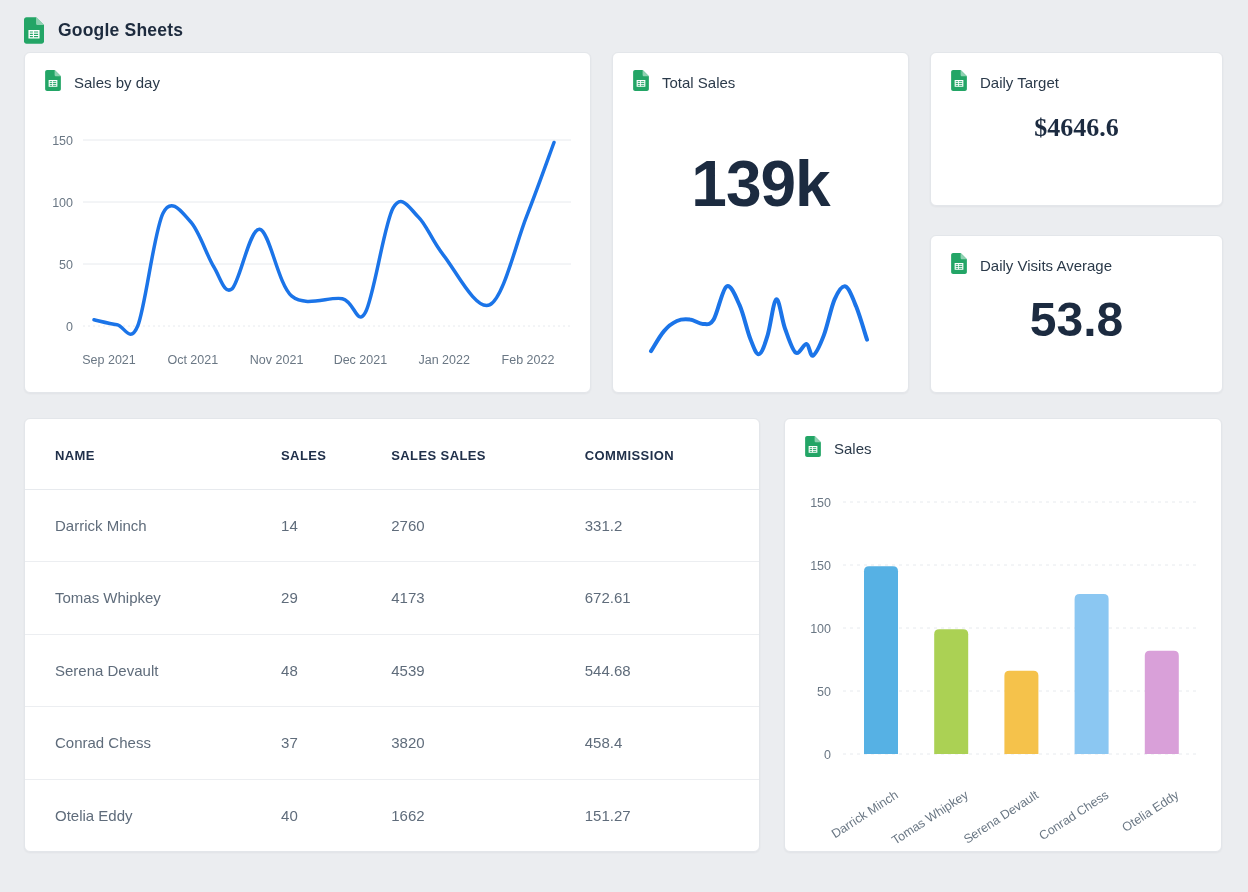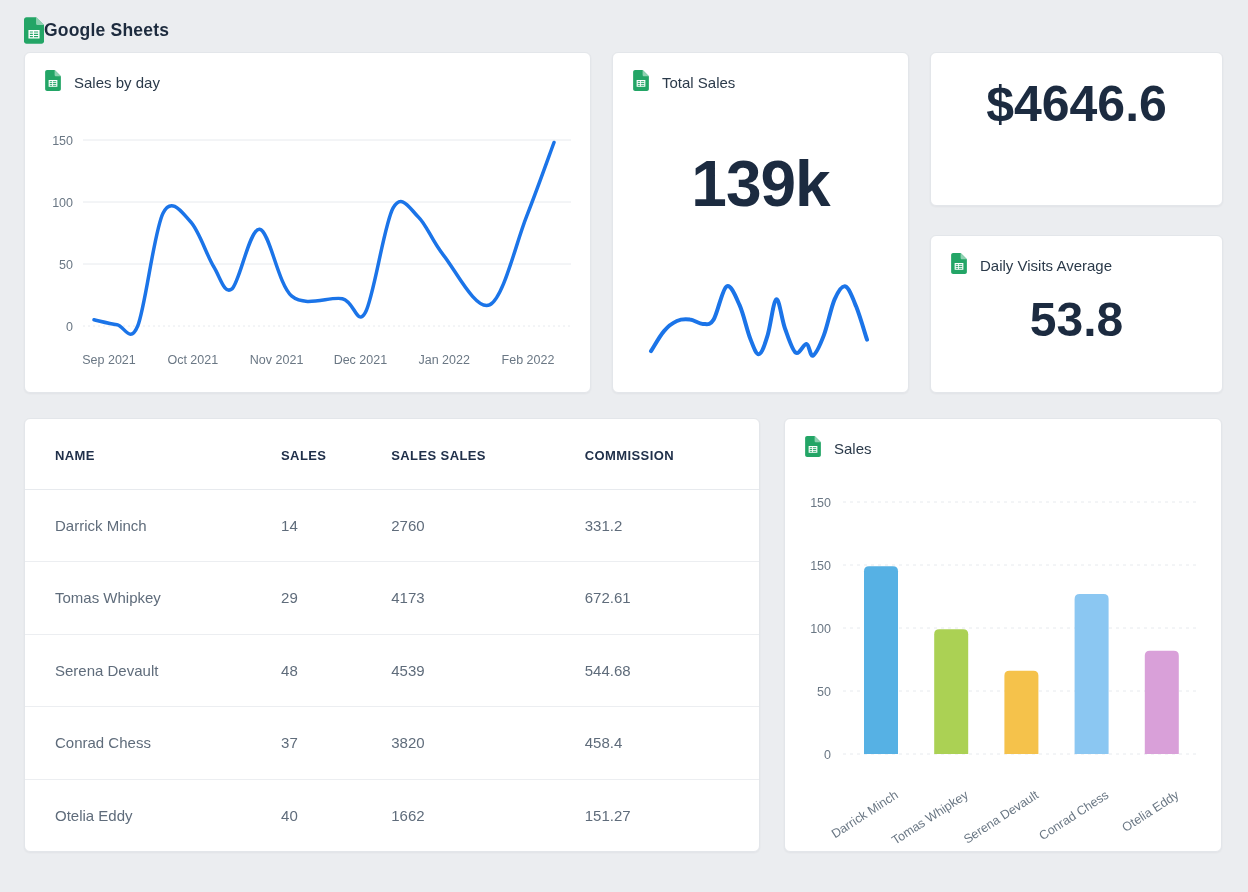--- a/index.html
+++ b/index.html
@@ -5,21 +5,21 @@
   * { box-sizing: border-box; margin: 0; padding: 0; }
   html,body { width: 1248px; height: 892px; }
   body {
     background: #ebedf0;
     font-family: "Liberation Sans", "DejaVu Sans", sans-serif;
     color: #1d2b3e;
     overflow: hidden;
   }
   .page { padding: 0 24px; }
 
-  .page-header { display: flex; align-items: center; height: 52px; padding-top: 8px; }
+  .page-header { display: flex; align-items: center; gap: 14px; height: 52px; padding-top: 8px; }
   .page-header h1 { font-size: 17.5px; font-weight: 700; color: #1d2b3e; letter-spacing: .2px; }
 
   .row1 { display: grid; grid-template-columns: 567px 297px 293px; gap: 21px; }
   .row2 { display: grid; grid-template-columns: 736px 438px; gap: 24px; margin-top: 25px; }
   .stack { display: flex; flex-direction: column; gap: 29px; }
 
   .card {
     background: #fff;
     border: 1px solid #e3e6ea;
     border-radius: 6px;
@@ -37,21 +37,21 @@
     padding: 17px 20px 0 20px;
     font-size: 15px; color: #2b3a4a;
     position: relative; z-index: 2;
   }
   .sheets-icon { display: inline-flex; line-height: 0; }
 
   svg.chart-svg { position: absolute; left: 0; top: 0; pointer-events: none; z-index: 1; }
 
   .kpi { text-align: center; font-weight: 700; color: #1c2b40; }
   .kpi-total  { font-size: 64px; margin-top: 56px; letter-spacing: -1px; }
-  .kpi-target { font-size: 50px; margin-top: 22px; }
+  .kpi-target { font-size: 26px; margin-top: 22px; font-family: Liberation Serif, serif; }
   .kpi-visits { font-size: 48px; margin-top: 18px; }
 
   #sparkline { position: absolute; left: 34px; bottom: 30px; z-index: 1; }
 
   .table-card table { width: 100%; border-collapse: collapse; padding-left: 27px; }
   .table-card thead th {
     text-align: left; font-size: 13px; font-weight: 700; color: #20304a;
     letter-spacing: .4px; height: 70px; vertical-align: middle;
     padding: 4px 10px 0 10px; border-bottom: 1px solid #e7eaee;
   }
@@ -127,20 +127,31 @@
         <span>Total Sales</span>
       </div>
       <div class="kpi kpi-total">139k</div>
       <svg id="sparkline" width="224" height="84" viewBox="0 0 224 84">
           <path d="M4.0,73.2C6.2,69.9,12.6,58.1,17.0,53.1C21.3,48.0,25.6,44.9,29.9,43.0C34.2,41.1,38.6,41.1,42.9,41.6C47.2,42.0,51.9,45.9,55.8,45.9C59.8,45.9,62.7,47.8,66.6,41.6C70.6,35.3,75.3,10.8,79.6,8.4C83.9,6.0,88.6,18.4,92.6,27.2C96.5,35.9,100.1,52.8,103.4,61.0C106.6,69.2,109.1,76.7,112.0,76.1C114.9,75.5,117.8,66.5,120.6,57.4C123.5,48.3,126.4,22.6,129.3,21.4C132.2,20.2,134.7,41.3,137.9,50.2C141.2,59.1,145.1,72.0,148.7,74.7C152.3,77.3,156.6,65.6,159.5,66.0C162.4,66.5,163.1,79.0,166.0,77.6C168.9,76.1,173.2,66.8,176.8,57.4C180.4,48.0,184.0,29.6,187.6,21.4C191.2,13.2,194.8,7.2,198.4,8.4C202.0,9.6,205.6,19.7,209.2,28.6C212.8,37.5,218.2,56.2,220.0,61.7" fill="none" stroke="#1b74e8" stroke-width="4" stroke-linecap="round" stroke-linejoin="round"></path>
         </svg>
     </section>
 
     <div class="stack">
       <section class="card h154">
+        <div class="card-header">
+          <span class="sheets-icon">
+              <svg width="16" height="21" viewBox="0 0 24 32">
+                <path d="M14.5 0H3C1.34 0 0 1.34 0 3v26c0 1.66 1.34 3 3 3h18c1.66 0 3-1.34 3-3V9.5L14.5 0z" fill="#23a566"></path>
+                <path d="M14.5 0L24 9.5h-7.5c-1.1 0-2-.9-2-2V0z" fill="#8ed1b1"></path>
+                <path d="M6.2 16.2h11.6v8.6H6.2z" fill="none" stroke="#fff" stroke-width="1.7"></path>
+                <path d="M6.2 19.1h11.6M6.2 22h11.6M11.3 16.2v8.6" stroke="#fff" stroke-width="1.3" fill="none"></path>
+              </svg>
+            </span>
+          <span>Daily Target</span>
+        </div>
         <div class="kpi kpi-target">$4646.6</div>
       </section>
       <section class="card hfill">
         <div class="card-header">
           <span class="sheets-icon">
               <svg width="16" height="21" viewBox="0 0 24 32">
                 <path d="M14.5 0H3C1.34 0 0 1.34 0 3v26c0 1.66 1.34 3 3 3h18c1.66 0 3-1.34 3-3V9.5L14.5 0z" fill="#23a566"></path>
                 <path d="M14.5 0L24 9.5h-7.5c-1.1 0-2-.9-2-2V0z" fill="#8ed1b1"></path>
                 <path d="M6.2 16.2h11.6v8.6H6.2z" fill="none" stroke="#fff" stroke-width="1.7"></path>
                 <path d="M6.2 19.1h11.6M6.2 22h11.6M11.3 16.2v8.6" stroke="#fff" stroke-width="1.3" fill="none"></path>

